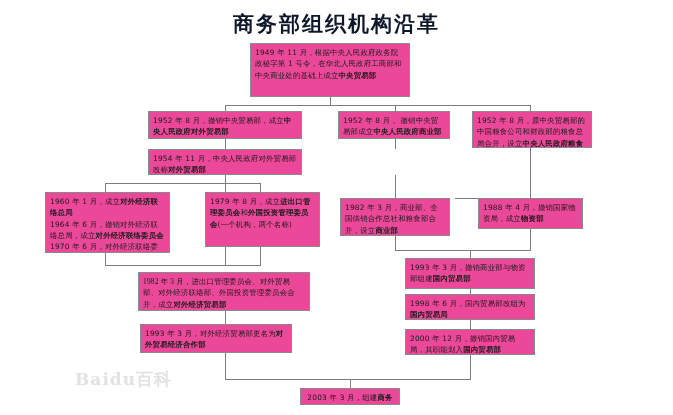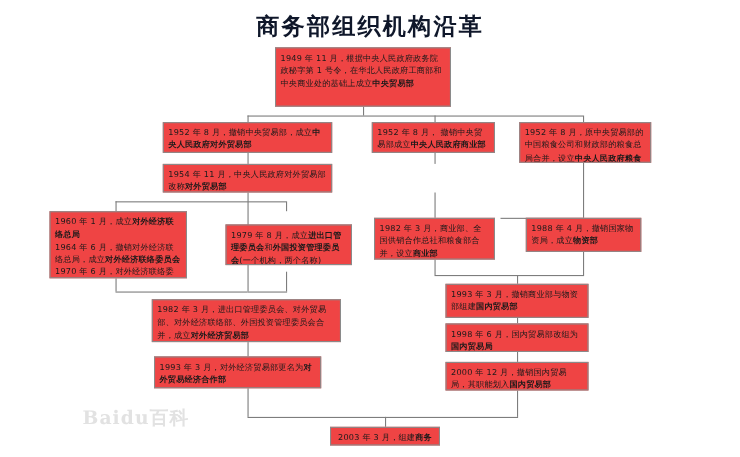--- a/index.html
+++ b/index.html
@@ -26,21 +26,21 @@
     font-size: 21px;
     font-weight: bold;
     letter-spacing: 2px;
     color: #0f172a;
   }
   
   .box {
     position: absolute;
     box-sizing: border-box;
     border: 1px solid #8a8a8a;
-    background: #ef4444;
+    background: #ec4899;
     color: #1a1a1a;
     font-size: 7.4px;
     line-height: 1.52;
     padding: 3px 4px 2px 4px;
     letter-spacing: 0.2px;
     text-align: left;
     overflow: hidden;
   }
   .box b { font-weight: bold; }
   .box.center { text-align: center; }
@@ -140,33 +140,33 @@
     <span>1954 年 11 月，中央人民政府对外贸易部改称</span><b>对外贸易部</b>
   </div>
 
 
   <div class="box" style="left:45px; top:192px; width:125px; height:61px;">
     <div><span>1960 年 1 月，成立</span><b>对外经济联络总局</b></div>
     <div><span>1964 年 6 月，撤销对外经济联络总局，成立</span><b>对外经济联络委员会</b></div>
     <div><span>1970 年 6 月，对外经济联络委员会改为</span></div>
   </div>
 
-  <div class="box" style="left:205px; top:192px; width:115px; height:37px;margin-top:12px;">
+  <div class="box" style="left:205px; top:192px; width:115px; height:55px;">
     <span>1979 年 8 月，成立</span><b>进出口管理委员会</b><span>和</span><b>外国投资管理委员会</b><span>(一个机构，两个名称)</span>
   </div>
 
   <div class="box" style="left:340px; top:198px; width:110px; height:38px;">
     <span>1982 年 3 月，商业部、全国供销合作总社和粮食部合并，设立</span><b>商业部</b>
   </div>
 
   <div class="box" style="left:478px; top:198px; width:105px; height:31px;">
     <span>1988 年 4 月，撤销国家物资局，成立</span><b>物资部</b>
   </div>
 
-  <div class="box" style="left:138px; top:272px; width:172px; height:39px;">
+  <div class="box" style="left:138px; top:272px; width:172px; height:39px;font-family:Liberation Serif, serif;">
     <span>1982 年 3 月，进出口管理委员会、对外贸易部、对外经济联络部、外国投资管理委员会合并，成立</span><b>对外经济贸易部</b>
   </div>
 
   <div class="box" style="left:405px; top:258px; width:130px; height:31px;">
     <span>1993 年 3 月，撤销商业部与物资部组建</span><b>国内贸易部</b>
   </div>
 
   <div class="box" style="left:405px; top:294px; width:130px; height:26px;">
     <span>1998 年 6 月，国内贸易部改组为</span><b>国内贸易局</b>
   </div>

